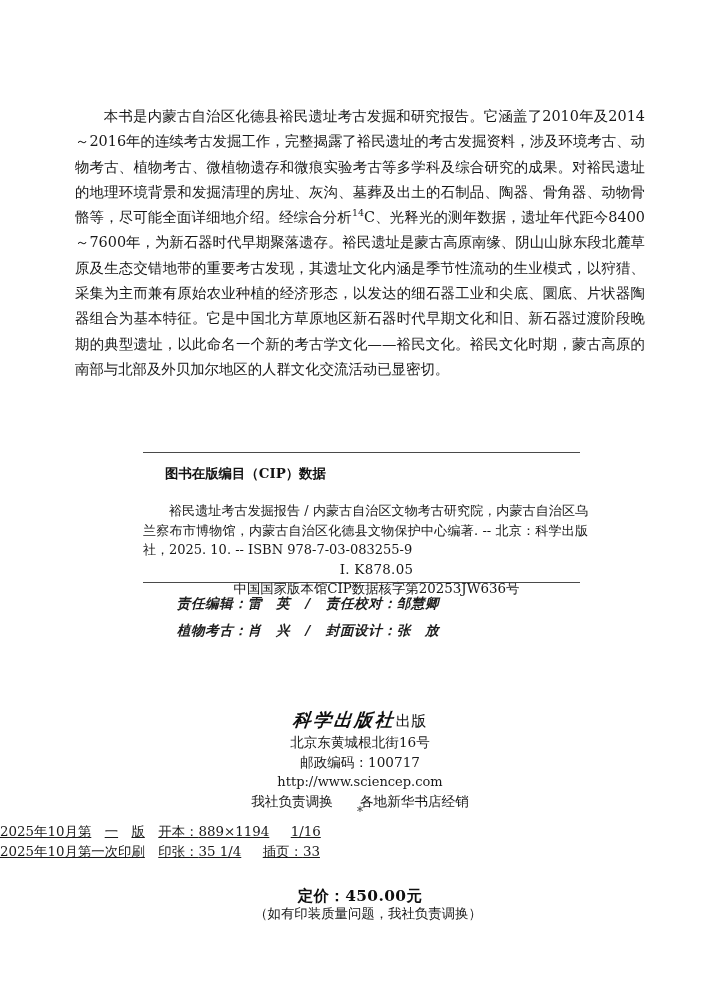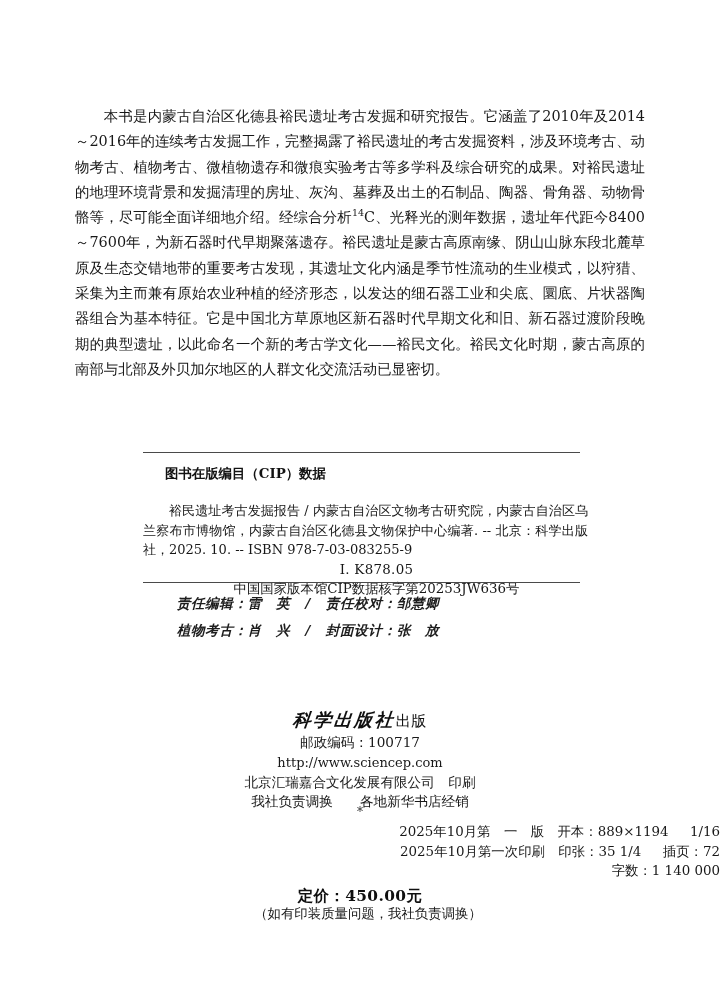--- a/index.html
+++ b/index.html
@@ -179,21 +179,22 @@
     color: #2a2a2a;
     line-height: 12px;
   }
 
   
   .specs {
     position: absolute;
     left: 0;
     top: 822px;
     width: 720px;
-    text-align: right;
+    text-align: left;
+    text-decoration: underline;
   }
   .spec-line {
     font-size: 13.4px;
     line-height: 19.5px;
     color: #181818;
     white-space: nowrap;
   }
   .sp-m { display: inline-block; width: 1.0em; }
   .sp-l { display: inline-block; width: 1.6em; }
 
@@ -241,31 +242,30 @@
 
   <div class="rule rule-credits-top"></div>
 
   <div class="credits">
     <div class="credit-line"><span>责任编辑：</span><span>雷　英</span><span class="gap-wide"></span><span>/</span><span class="gap-wide"></span><span>责任校对：</span><span>邹慧卿</span></div>
     <div class="credit-line"><span>植物考古：</span><span>肖　兴</span><span class="gap-wide"></span><span>/</span><span class="gap-wide"></span><span>封面设计：</span><span>张　放</span></div>
   </div>
 
   <div class="publisher">
     <div class="pub-logo-row"><span class="pub-logo">科学出版社</span><span class="pub-logo-suffix">出版</span></div>
+    <div class="pub-line">北京东黄城根北街16号</div>
     <div class="pub-line">邮政编码：100717</div>
     <div class="pub-url">http://www.sciencep.com</div>
-    <div class="pub-line pub-line-tight">北京汇瑞嘉合文化发展有限公司　印刷</div>
     <div class="pub-line pub-line-tight">我社负责调换　　各地新华书店经销</div>
   </div>
 
   <div class="asterisk">*</div>
 
   <div class="specs">
     <div class="spec-line"><span>2025年10月第</span><span class="sp-m"></span><span>一</span><span class="sp-m"></span><span>版</span><span class="sp-m"></span><span>开本：</span><span>889×1194</span><span class="sp-l"></span><span>1/16</span></div>
-    <div class="spec-line"><span>2025年10月第一次印刷</span><span class="sp-m"></span><span>印张：</span><span>35 1/4</span><span class="sp-l"></span><span>插页：</span><span>72</span></div>
-    <div class="spec-line"><span>字数：</span><span>1 140 000</span></div>
+    <div class="spec-line"><span>2025年10月第一次印刷</span><span class="sp-m"></span><span>印张：</span><span>35 1/4</span><span class="sp-l"></span><span>插页：</span><span>33</span></div>
   </div>
 
   <div class="price"><span>定价：</span><span>450.00元</span></div>
 
   <div class="exchange-note">（如有印装质量问题，我社负责调换）</div>
 
 </div>
 
 </body></html>

